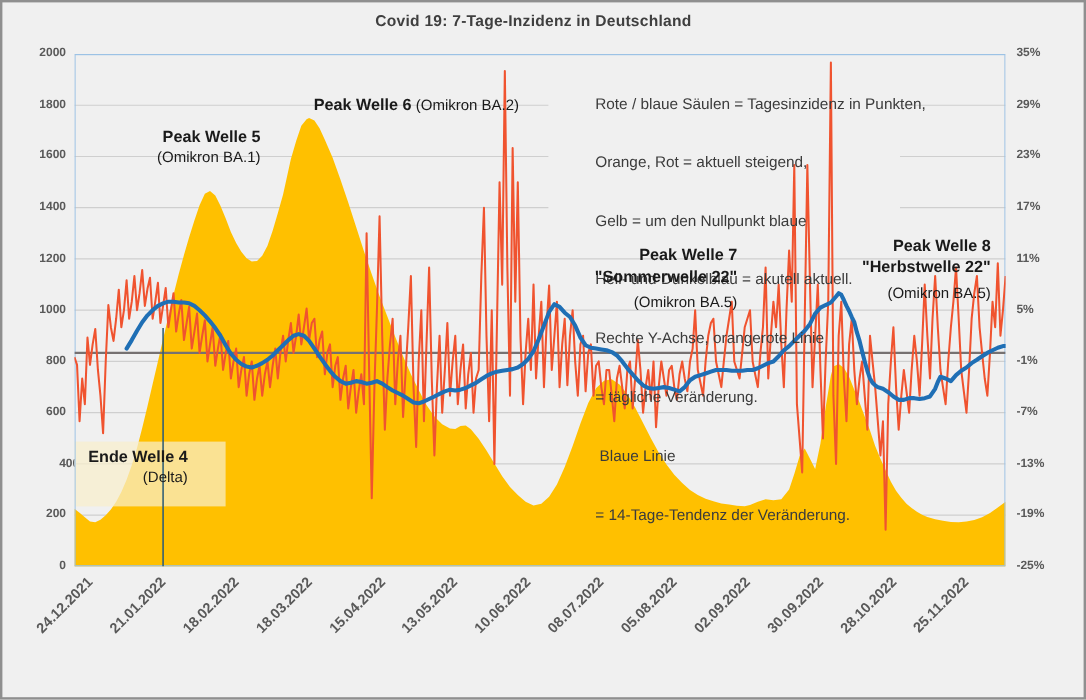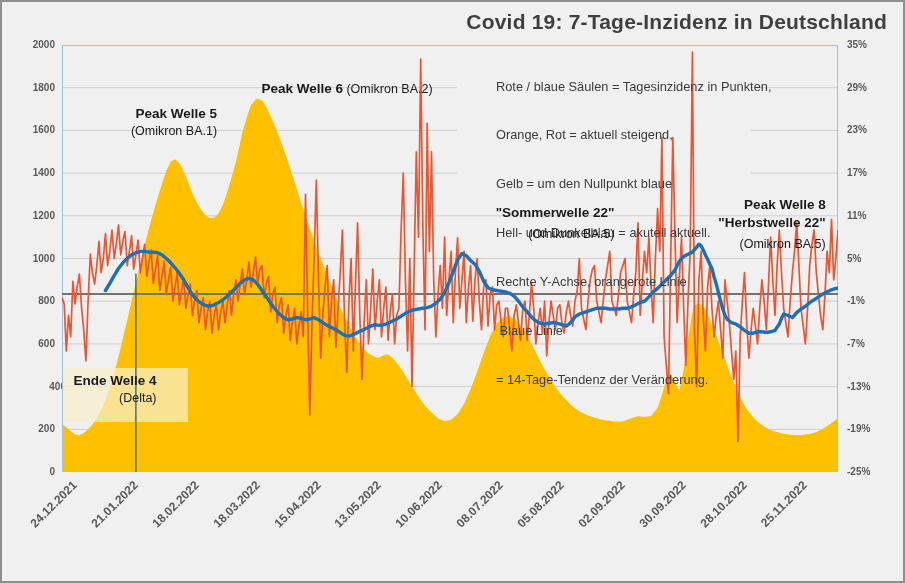--- a/index.html
+++ b/index.html
@@ -8,21 +8,21 @@
     background:#e8e8e8;
     font-family:"Liberation Sans", sans-serif;
     overflow:hidden;
   }
   .frame {
     position:absolute; left:0; top:0; width:901px; height:579px;
     border:2px solid #8f8f8f; background:#f0f0f0; overflow:hidden;
   }
   .title {
     position:absolute; left:0; top:8px; width:885px;
-    text-align:right; font-size:21px; font-weight:700; color:#3f3f3f;
+    text-align:center; font-size:13px; font-weight:700; color:#3f3f3f;
     letter-spacing:.2px;
   }
   .yaxis-label {
     position:absolute; font-size:10px; font-weight:700; color:#595959;
     line-height:18px; white-space:nowrap;
   }
   .yaxis-label.left  { width:50px; text-align:right; }
   .yaxis-label.right { width:52px; text-align:left; }
   .xaxis-label {
     position:absolute; width:78px; text-align:right;
@@ -117,34 +117,36 @@
       <div class="xaxis-label" style="left:659.5px;top:476px">28.10.2022</div>
       <div class="xaxis-label" style="left:720.4px;top:476px">25.11.2022</div>
     </div>
 
   <div class="legend-block">
     <div>Rote / blaue Säulen = Tagesinzidenz in Punkten,</div>
     <div>Orange, Rot = aktuell steigend,</div>
     <div>Gelb = um den Nullpunkt blaue</div>
     <div>Hell- und Dunkelblau = akutell aktuell.</div>
     <div>Rechte Y-Achse, orangerote Linie</div>
+    <div>= tägliche Veränderung.</div>
     <div> Blaue Linie</div>
     <div>= 14-Tage-Tendenz der Veränderung.</div>
   </div>
 
   <div class="ann" style="left:172px; top:103px;">
     <div class="b">Peak Welle 5</div>
     <div class="n">(Omikron BA.1)</div>
   </div>
 
   <div class="ann" style="left:345px; top:77px;">
     <span class="b">Peak Welle 6</span><span class="n" style="white-space:pre"> (Omikron BA.2)</span>
   </div>
 
   <div class="ann" style="left:553px; top:202px;">
+    <div class="b">Peak Welle 7</div>
     <div class="b">"Sommerwelle 22"</div>
     <div class="n gap">(Omikron BA.5)</div>
   </div>
 
   <div class="ann" style="left:770px; top:194px;">
     <div class="b">Peak Welle 8</div>
     <div class="b">"Herbstwelle 22"</div>
     <div class="n gap">(Omikron BA.5)</div>
   </div>
 

